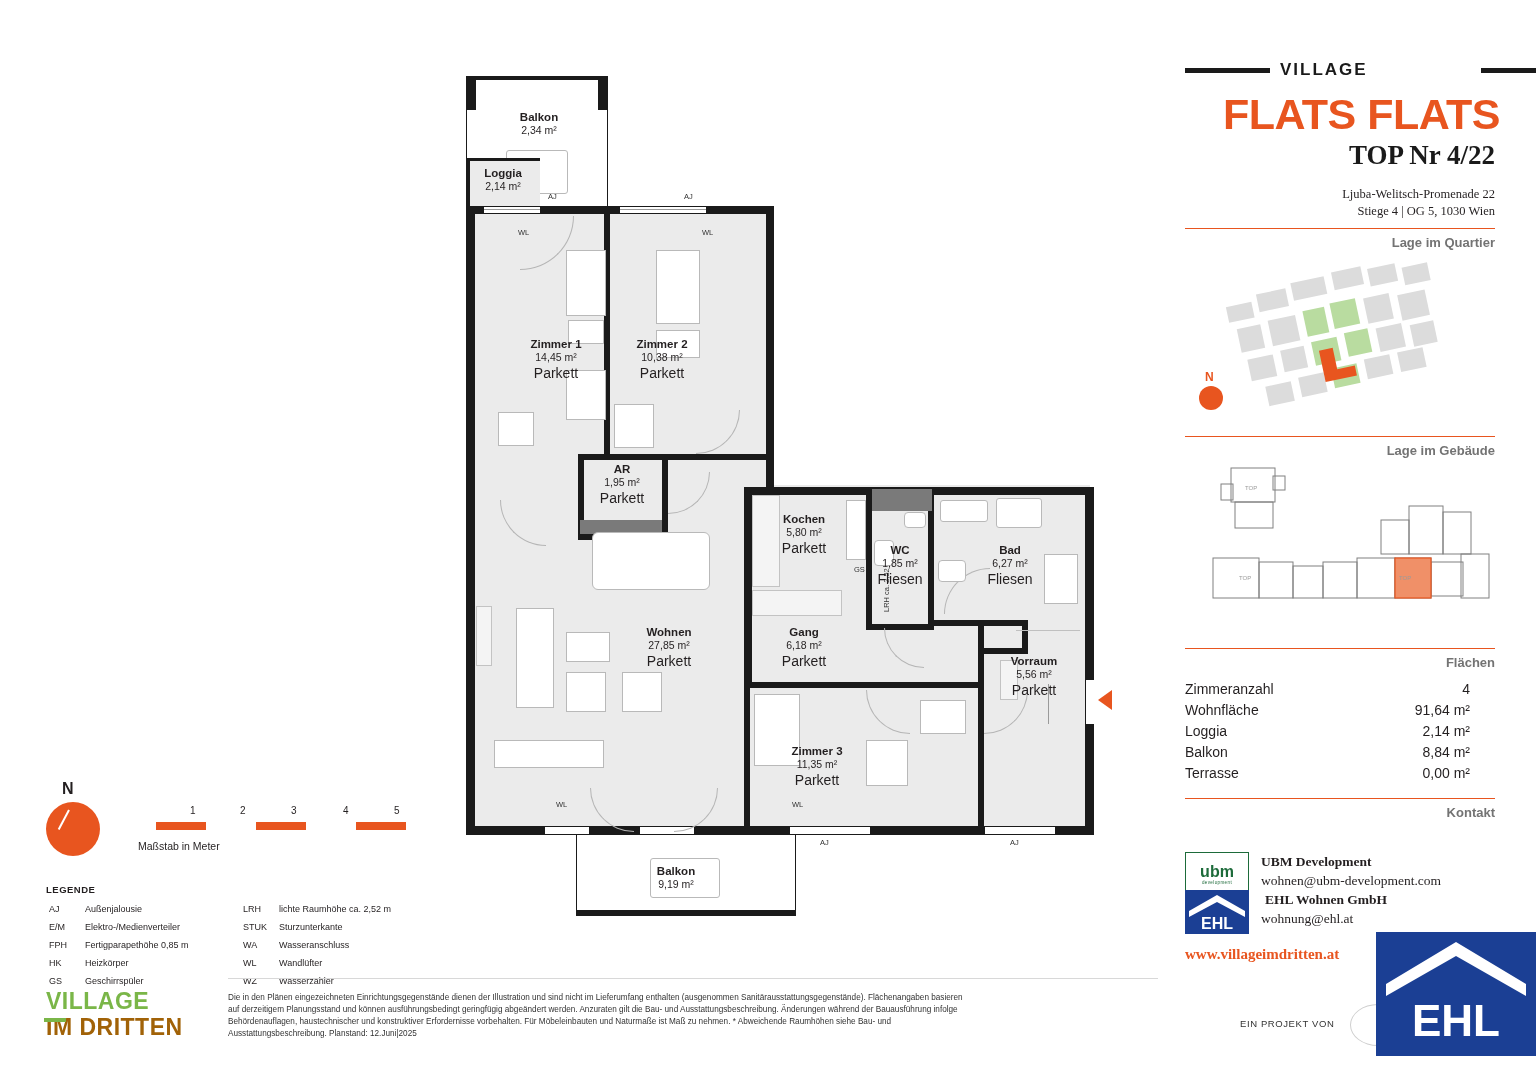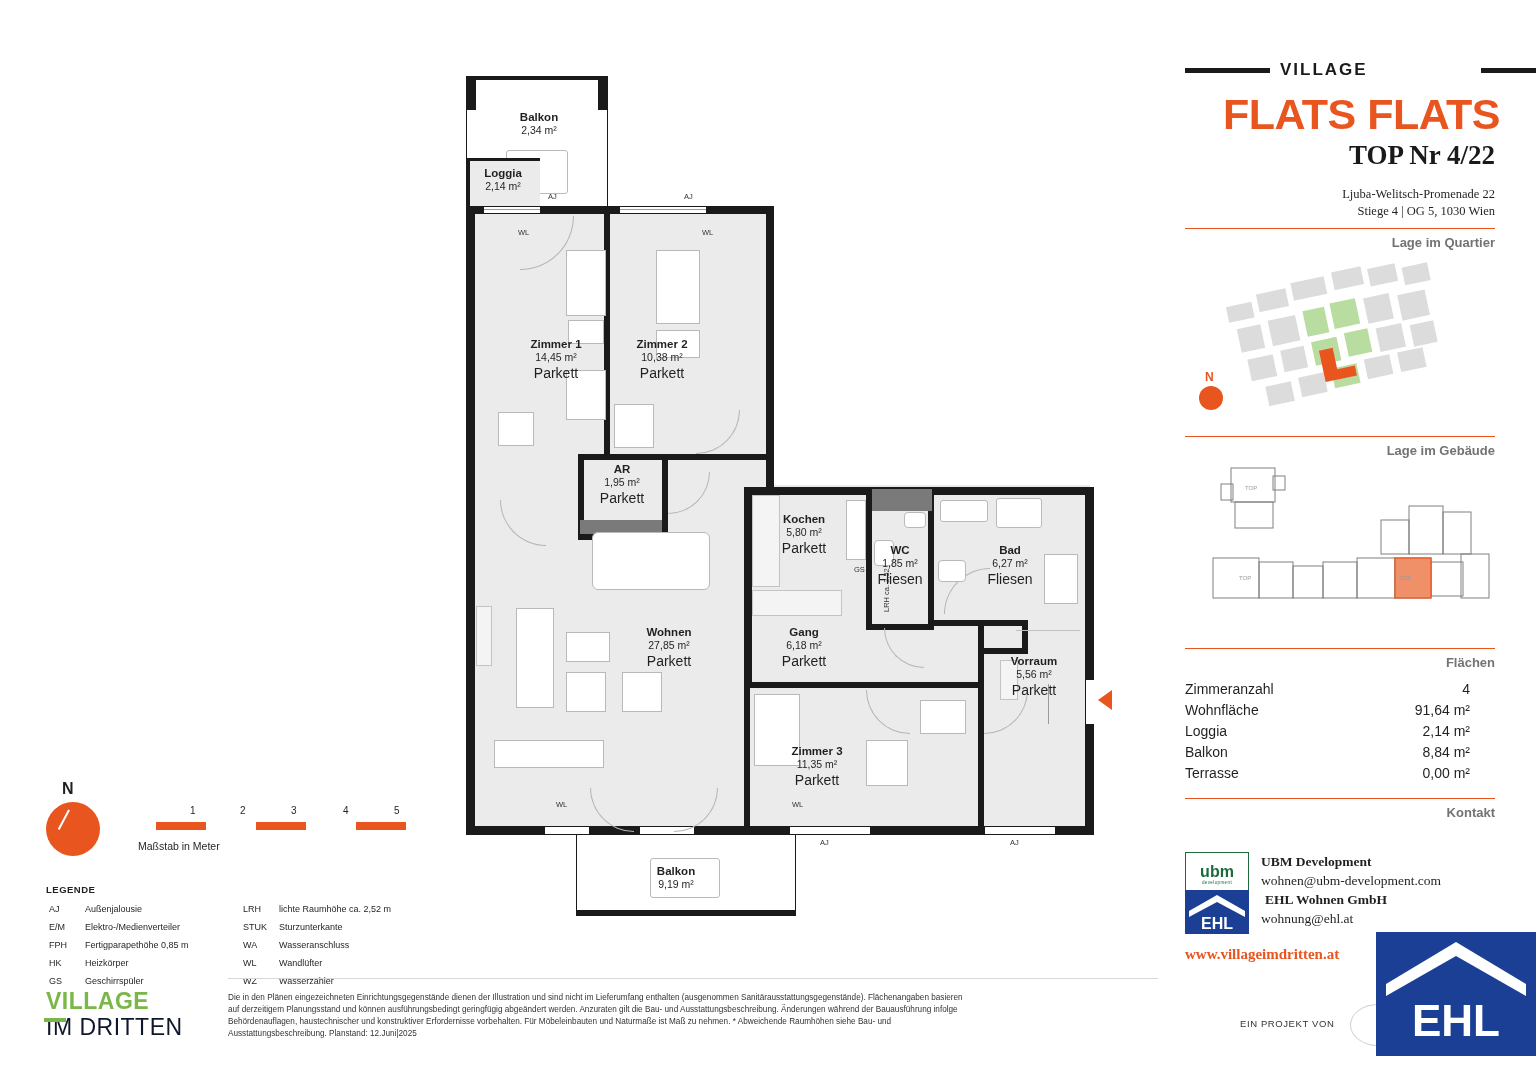--- a/index.html
+++ b/index.html
@@ -324,21 +324,21 @@
         </tr>
     <tr>
           <td class="ab">WZ</td>
           <td>Wasserzähler</td>
         </tr>
   </tbody>
     </table>
 
   <div class="abs" style="left:46px;top:988px;width:160px;height:60px;">
     <div class="abs" style="left:0;top:0;font-weight:bold;font-size:23px;letter-spacing:.5px;color:#7ab648;">VILLAGE</div>
-    <div class="abs" style="left:0;top:26px;font-weight:normal;font-size:23px;letter-spacing:.5px;color:#0f172a;">IM DRITTEN</div>
+    <div class="abs" style="left:0;top:26px;font-weight:bold;font-size:23px;letter-spacing:.5px;color:#a16207;">IM DRITTEN</div>
     <div class="abs" style="left:-2px;top:30px;width:22px;height:4px;background:#7ab648;"></div>
   </div>
 
   <div class="disclaimer" style="left:228px;top:992px;">Die in den Plänen eingezeichneten Einrichtungsgegenstände dienen der Illustration und sind nicht im Lieferumfang enthalten (ausgenommen Sanitärausstattungsgegenstände). Flächenangaben basieren auf derzeitigem Planungsstand und können ausführungsbedingt geringfügig abgeändert werden. Anzuraten gilt die Bau- und Ausstattungsbeschreibung. Änderungen während der Bauausführung infolge Behördenauflagen, haustechnischer und konstruktiver Erfordernisse vorbehalten. Für Möbeleinbauten und Naturmaße ist Maß zu nehmen. * Abweichende Raumhöhen siehe Bau- und Ausstattungsbeschreibung. Planstand: 12.Juni|2025</div>
   <div class="hr-g" style="left:228px;top:978px;width:930px;"></div>
 
   <div class="abs" style="left:1240px;top:1018px;font-size:9.5px;letter-spacing:.6px;color:#333;">EIN PROJEKT VON</div>
   <div class="abs" style="left:1350px;top:1004px;width:56px;height:42px;border:1px solid #cfcfcf;border-radius:50%;"></div>
 
   <div class="abs" style="left:1376px;top:932px;width:160px;height:124px;background:#1b3f94;">

